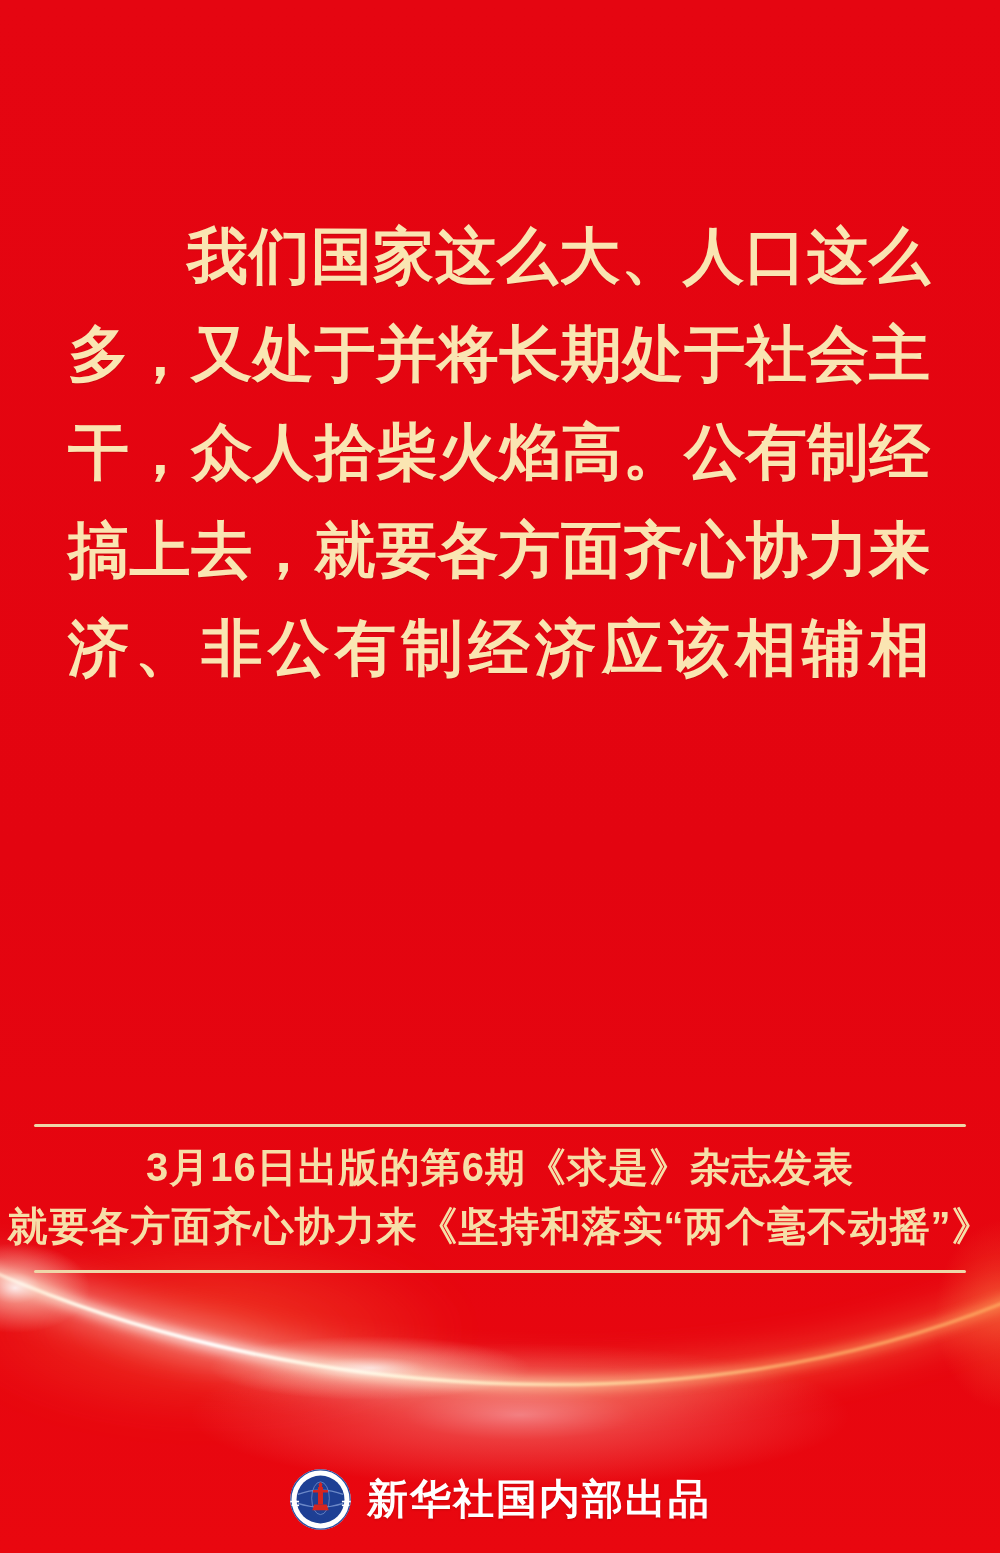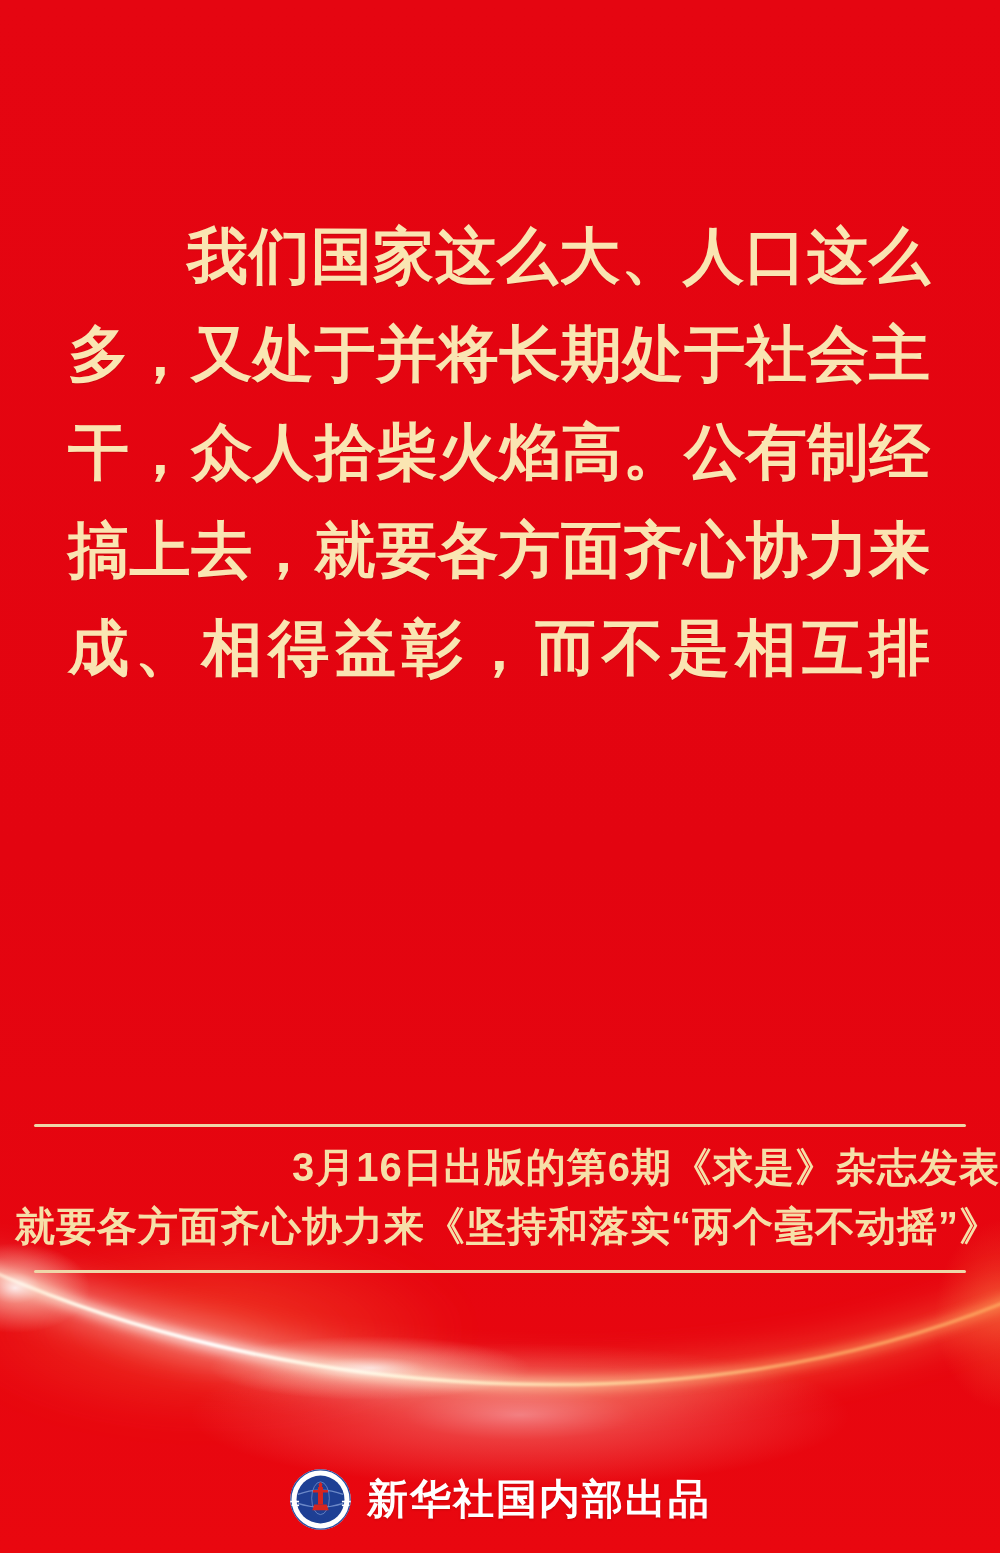--- a/index.html
+++ b/index.html
@@ -55,21 +55,21 @@
     position: absolute;
     top: 1138px;
     left: 0;
     width: 1000px;
     text-align: center;
     color: #f6dfa8;
     font-weight: 700;
     font-size: 40px;
     letter-spacing: 1px;
   }
-  .citation p { margin: 0; line-height: 59px; text-align: right; }
+  .citation p { margin: 0; line-height: 59px; }
 
   
   .swoosh {
     position: absolute;
     left: 0; top: 0;
     width: 1000px; height: 1553px;
     pointer-events: none;
   }
 
   
@@ -137,21 +137,21 @@
     <ellipse cx="520" cy="1415" rx="330" ry="72" fill="url(#whiteGlow)" opacity="0.5"></ellipse>
     <ellipse cx="15" cy="1288" rx="75" ry="45" fill="url(#whiteGlow)" opacity="0.95"></ellipse>
     <ellipse cx="1005" cy="1315" rx="70" ry="95" fill="url(#warmGlow)" opacity="0.6"></ellipse>
   </svg>
 
   <main class="quote">
     <p class="first">我们国家这么大、人口这么</p>
     <p>多，又处于并将长期处于社会主</p>
     <p>干，众人拾柴火焰高。公有制经</p>
     <p>搞上去，就要各方面齐心协力来</p>
-    <p>成、相得益彰，而不是相互排</p>
+    <p>济、非公有制经济应该相辅相</p>
   </main>
 
   <div class="rule rule-top"></div>
 
   <div class="citation">
     <p>3月16日出版的第6期《求是》杂志发表</p>
     <p>就要各方面齐心协力来《坚持和落实“两个毫不动摇”》</p>
   </div>
 
   <div class="rule rule-bottom"></div>

